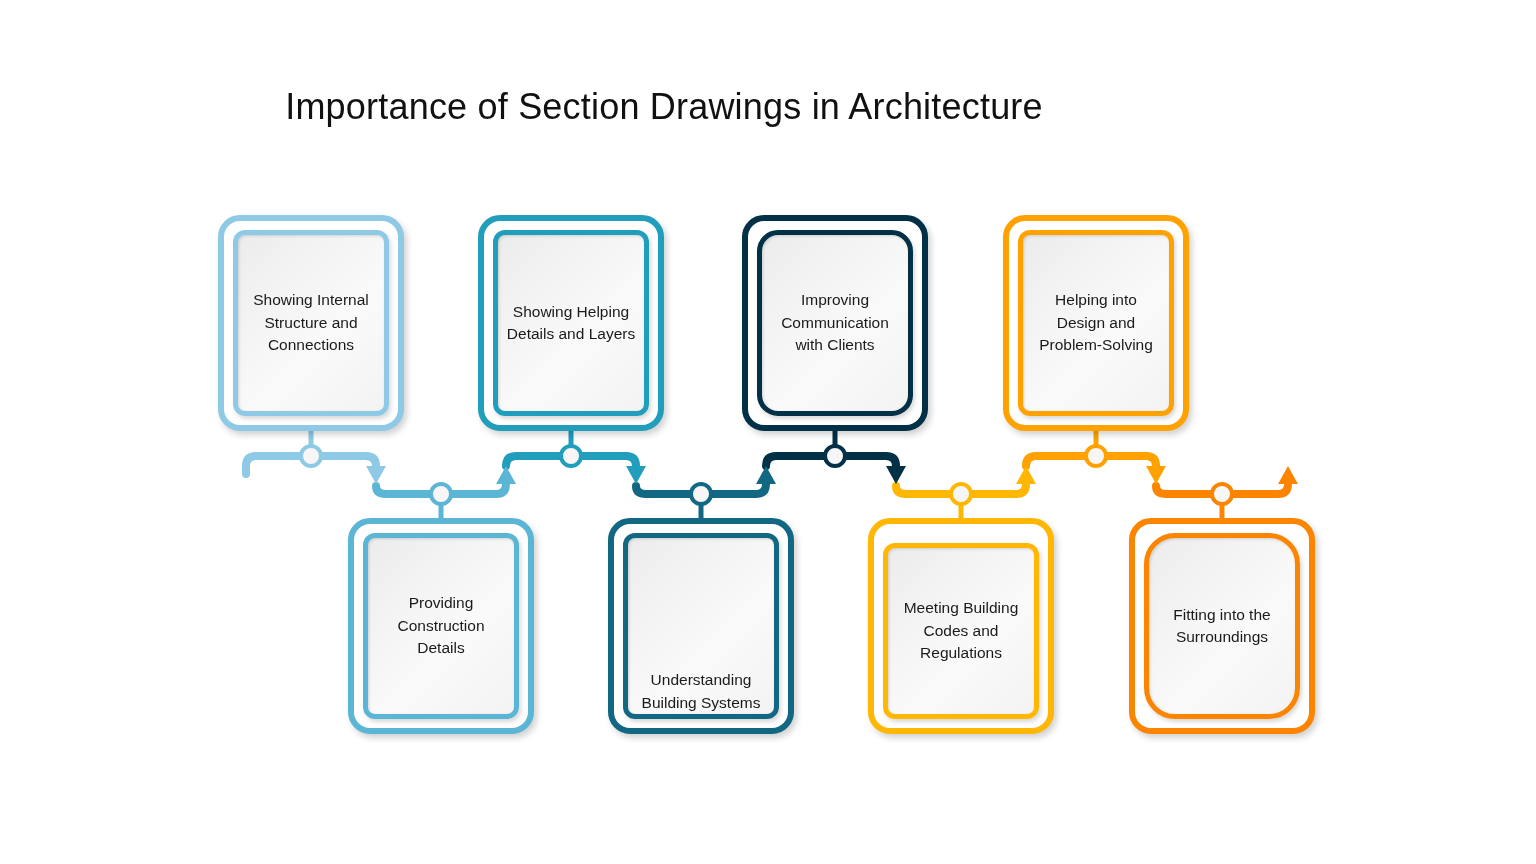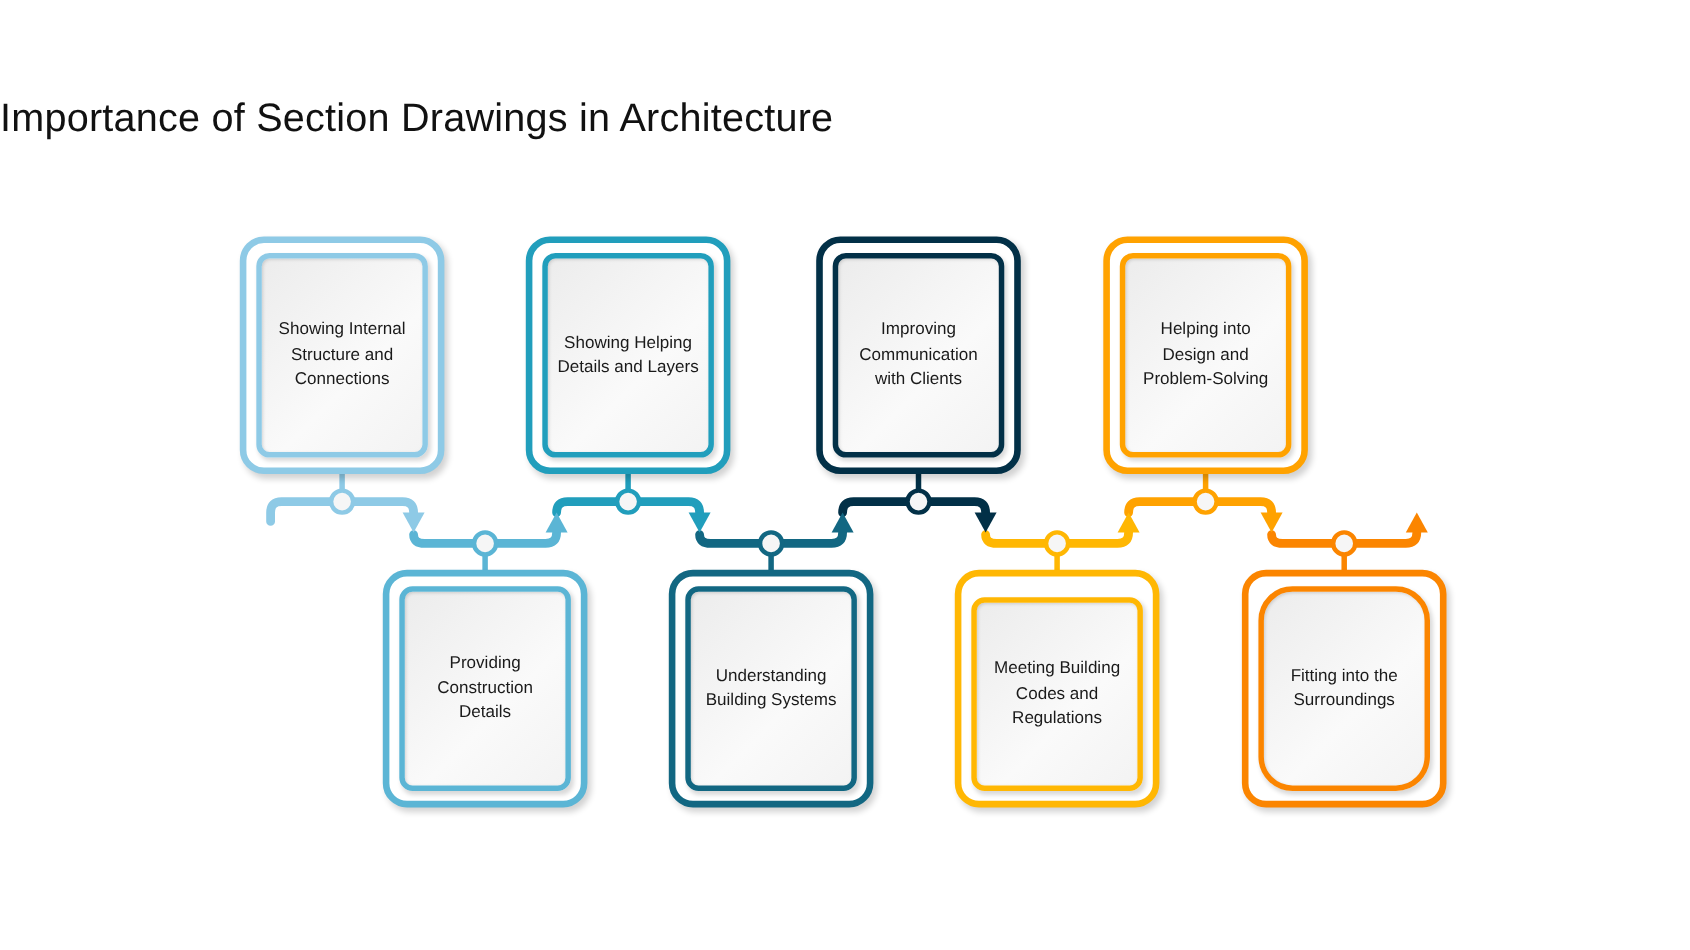--- a/index.html
+++ b/index.html
@@ -1,17 +1,17 @@
 <!DOCTYPE html>
 <html><head>
 <meta charset="utf-8">
 <style>
   html,body{margin:0;padding:0;background:#ffffff;}
   body{width:1536px;height:864px;position:relative;overflow:hidden;font-family:"Liberation Sans","DejaVu Sans",sans-serif;}
-  .title{position:absolute;left:0;top:86px;width:1328px;font-size:36px;color:#111;letter-spacing:0.2px;}
+  .title{position:absolute;left:0;top:86px;width:1328px;text-align:center;font-size:36px;color:#111;letter-spacing:0.2px;}
   svg.flow{position:absolute;left:0;top:0;}
   .card{position:absolute;width:186px;height:216px;box-sizing:border-box;border-radius:22px;border:6px solid;background:#fff;box-shadow:3px 4px 6px rgba(0,0,0,0.18);}
   .card .inner{position:absolute;left:9px;top:9px;right:9px;bottom:9px;border-radius:12px;border:5px solid;background:linear-gradient(135deg,#ececec,#fafafa 60%,#f3f3f3);box-shadow:inset 1px 1px 3px rgba(0,0,0,0.15),2px 3px 4px rgba(0,0,0,0.15);display:flex;align-items:center;justify-content:center;text-align:center;}
   .card .label{font-size:15.5px;line-height:22.5px;color:#1a1a1a;padding:0 6px;}
 </style>
 </head>
 <body>
 
 <div class="title">Importance of Section Drawings in Architecture</div>
 
@@ -69,26 +69,26 @@
   <div class="inner" style="border-color:#5BB5D5;">
       <span class="label">Providing Construction Details</span>
     </div>
 </div>
 <div class="card" style="left:478px;top:215px;border-color:#219EBC;">
   <div class="inner" style="border-color:#219EBC;">
       <span class="label">Showing Helping Details and Layers</span>
     </div>
 </div>
 <div class="card" style="left:608px;top:518px;border-color:#126782;">
-  <div class="inner" style="border-color:#126782;">
+  <div class="inner" style="border-color:#126782;align-items:flex-end;">
       <span class="label">Understanding Building Systems</span>
     </div>
 </div>
 <div class="card" style="left:742px;top:215px;border-color:#023047;">
-  <div class="inner" style="border-color:#023047;">
+  <div class="inner" style="border-color:#023047;border-radius:21px;">
       <span class="label">Improving Communication with Clients</span>
     </div>
 </div>
 <div class="card" style="left:868px;top:518px;border-color:#FFB703;">
   <div class="inner" style="border-color:#FFB703;margin-top:10px;">
       <span class="label">Meeting Building Codes and Regulations</span>
     </div>
 </div>
 <div class="card" style="left:1003px;top:215px;border-color:#FFA200;">
   <div class="inner" style="border-color:#FFA200;">

